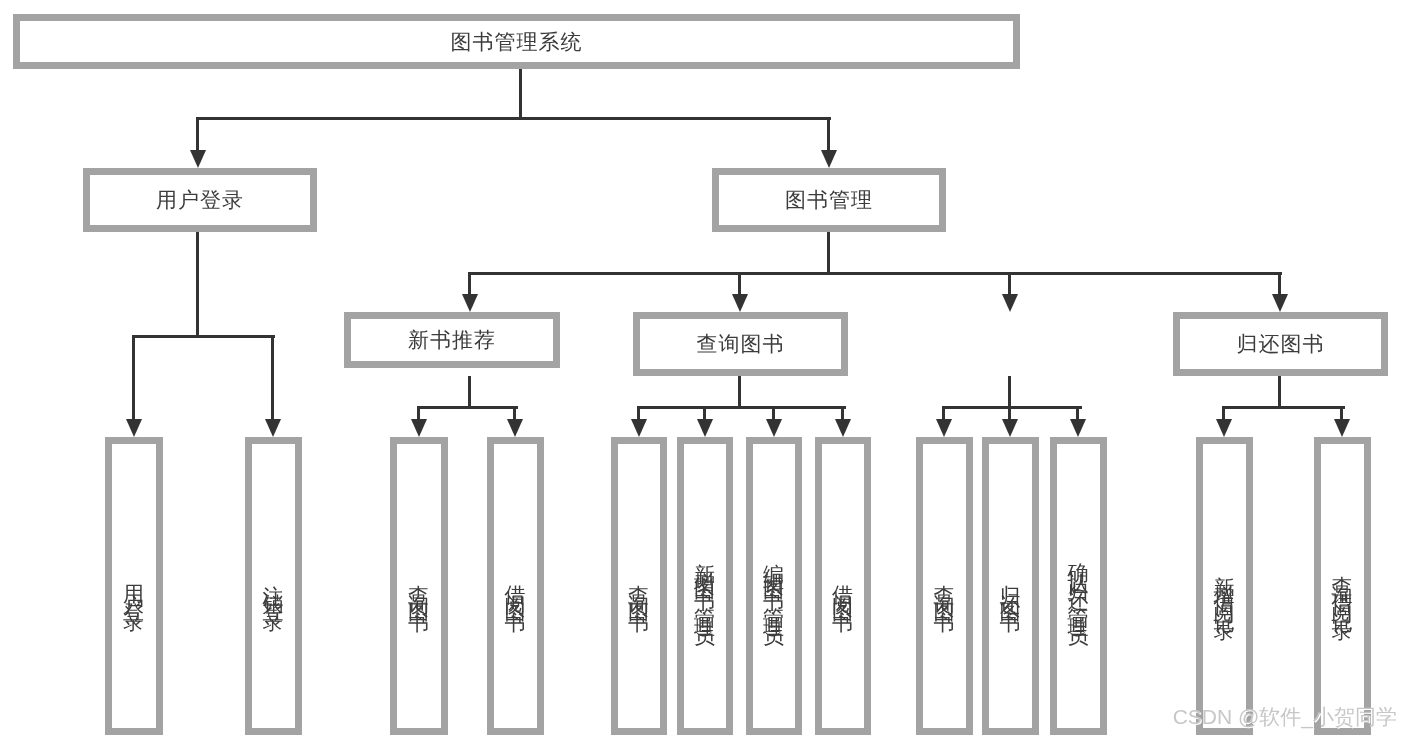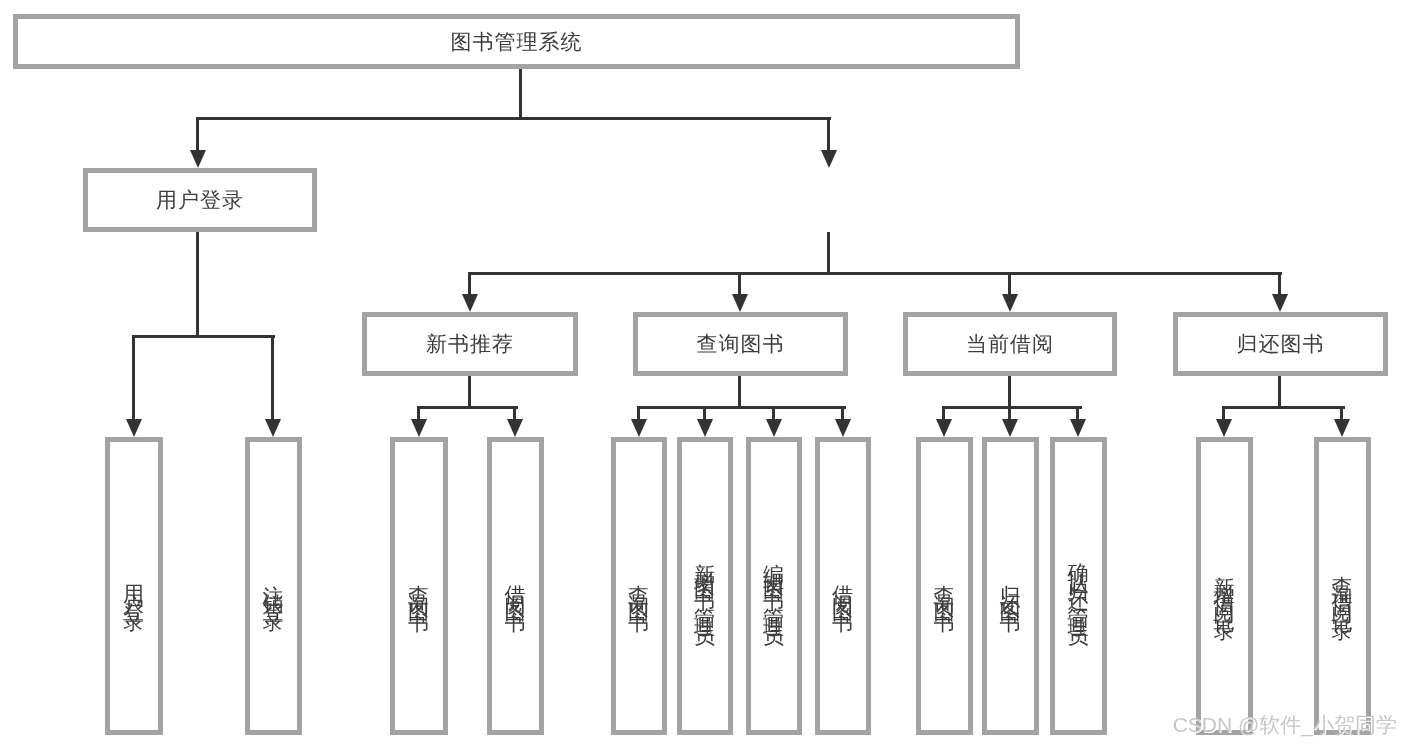--- a/index.html
+++ b/index.html
@@ -11,21 +11,21 @@
   .canvas {
     position: relative;
     width: 1405px;
     height: 747px;
     background: #ffffff;
     overflow: hidden;
   }
   .node {
     position: absolute;
     box-sizing: border-box;
-    border: 5px solid #a3a3a3;
+    border: 7px solid #a3a3a3;
     background: #ffffff;
     display: flex;
     align-items: center;
     justify-content: center;
     color: #3c3c3c;
     font-size: 21px;
   }
   .node .hlabel {
     white-space: nowrap;
     letter-spacing: 1px;
@@ -51,21 +51,21 @@
     position: absolute;
     width: 0;
     height: 0;
     border-left: 8px solid transparent;
     border-right: 8px solid transparent;
     border-top: 18px solid #333333;
   }
   .watermark {
     position: absolute;
     right: 8px;
-    bottom: 8px;
+    bottom: 16px;
     font-size: 21px;
     color: #c7c7c7;
     text-shadow: 1px 1px 0 #ffffff;
     white-space: nowrap;
   }
 </style>
 </head>
 <body>
 
 <div class="canvas">
@@ -76,48 +76,48 @@
 
   <div class="vline" style="left:519px; top:69px; height:49px;"></div>
   <div class="hline" style="left:196px; top:117px; width:635px;"></div>
   <div class="vline" style="left:196px; top:118px; height:34px;"></div>
   <div class="arrow" style="left:190px; top:150px;"></div>
   <div class="vline" style="left:827px; top:118px; height:34px;"></div>
   <div class="arrow" style="left:821px; top:150px;"></div>
 
   <div class="node" style="left:83px; top:168px; width:234px; height:64px;">
     <span class="hlabel">用户登录</span>
+  </div>
+  <div class="node" style="left:712px; top:168px; width:234px; height:64px;">
+    <span class="hlabel">图书管理</span>
   </div>
 
   <div class="vline" style="left:196px; top:232px; height:106px;"></div>
   <div class="hline" style="left:132px; top:335px; width:143px;"></div>
   <div class="vline" style="left:132px; top:338px; height:81px;"></div>
   <div class="arrow" style="left:126px; top:419px;"></div>
   <div class="vline" style="left:271px; top:338px; height:81px;"></div>
   <div class="arrow" style="left:265px; top:419px;"></div>
 
   <div class="vline" style="left:827px; top:232px; height:43px;"></div>
   <div class="hline" style="left:468px; top:272px; width:814px;"></div>
   <div class="vline" style="left:468px; top:275px; height:21px;"></div>
   <div class="arrow" style="left:462px; top:294px;"></div>
   <div class="vline" style="left:738px; top:275px; height:21px;"></div>
   <div class="arrow" style="left:732px; top:294px;"></div>
   <div class="vline" style="left:1008px; top:275px; height:21px;"></div>
   <div class="arrow" style="left:1002px; top:294px;"></div>
   <div class="vline" style="left:1278px; top:275px; height:21px;"></div>
   <div class="arrow" style="left:1272px; top:294px;"></div>
 
-  <div class="node" style="left:362px; top:312px; width:216px; height:64px;">
+  <div class="node" style="left:344px; top:312px; width:216px; height:56px;">
     <span class="hlabel">新书推荐</span>
   </div>
   <div class="node" style="left:633px; top:312px; width:215px; height:64px;">
     <span class="hlabel">查询图书</span>
-  </div>
-  <div class="node" style="left:903px; top:312px; width:214px; height:64px;">
-    <span class="hlabel">当前借阅</span>
   </div>
   <div class="node" style="left:1173px; top:312px; width:215px; height:64px;">
     <span class="hlabel">归还图书</span>
   </div>
 
   <div class="vline" style="left:468px; top:376px; height:33px;"></div>
   <div class="hline" style="left:417px; top:406px; width:101px;"></div>
   <div class="vline" style="left:417px; top:409px; height:10px;"></div>
   <div class="arrow" style="left:411px; top:419px;"></div>
   <div class="vline" style="left:513px; top:409px; height:10px;"></div>

